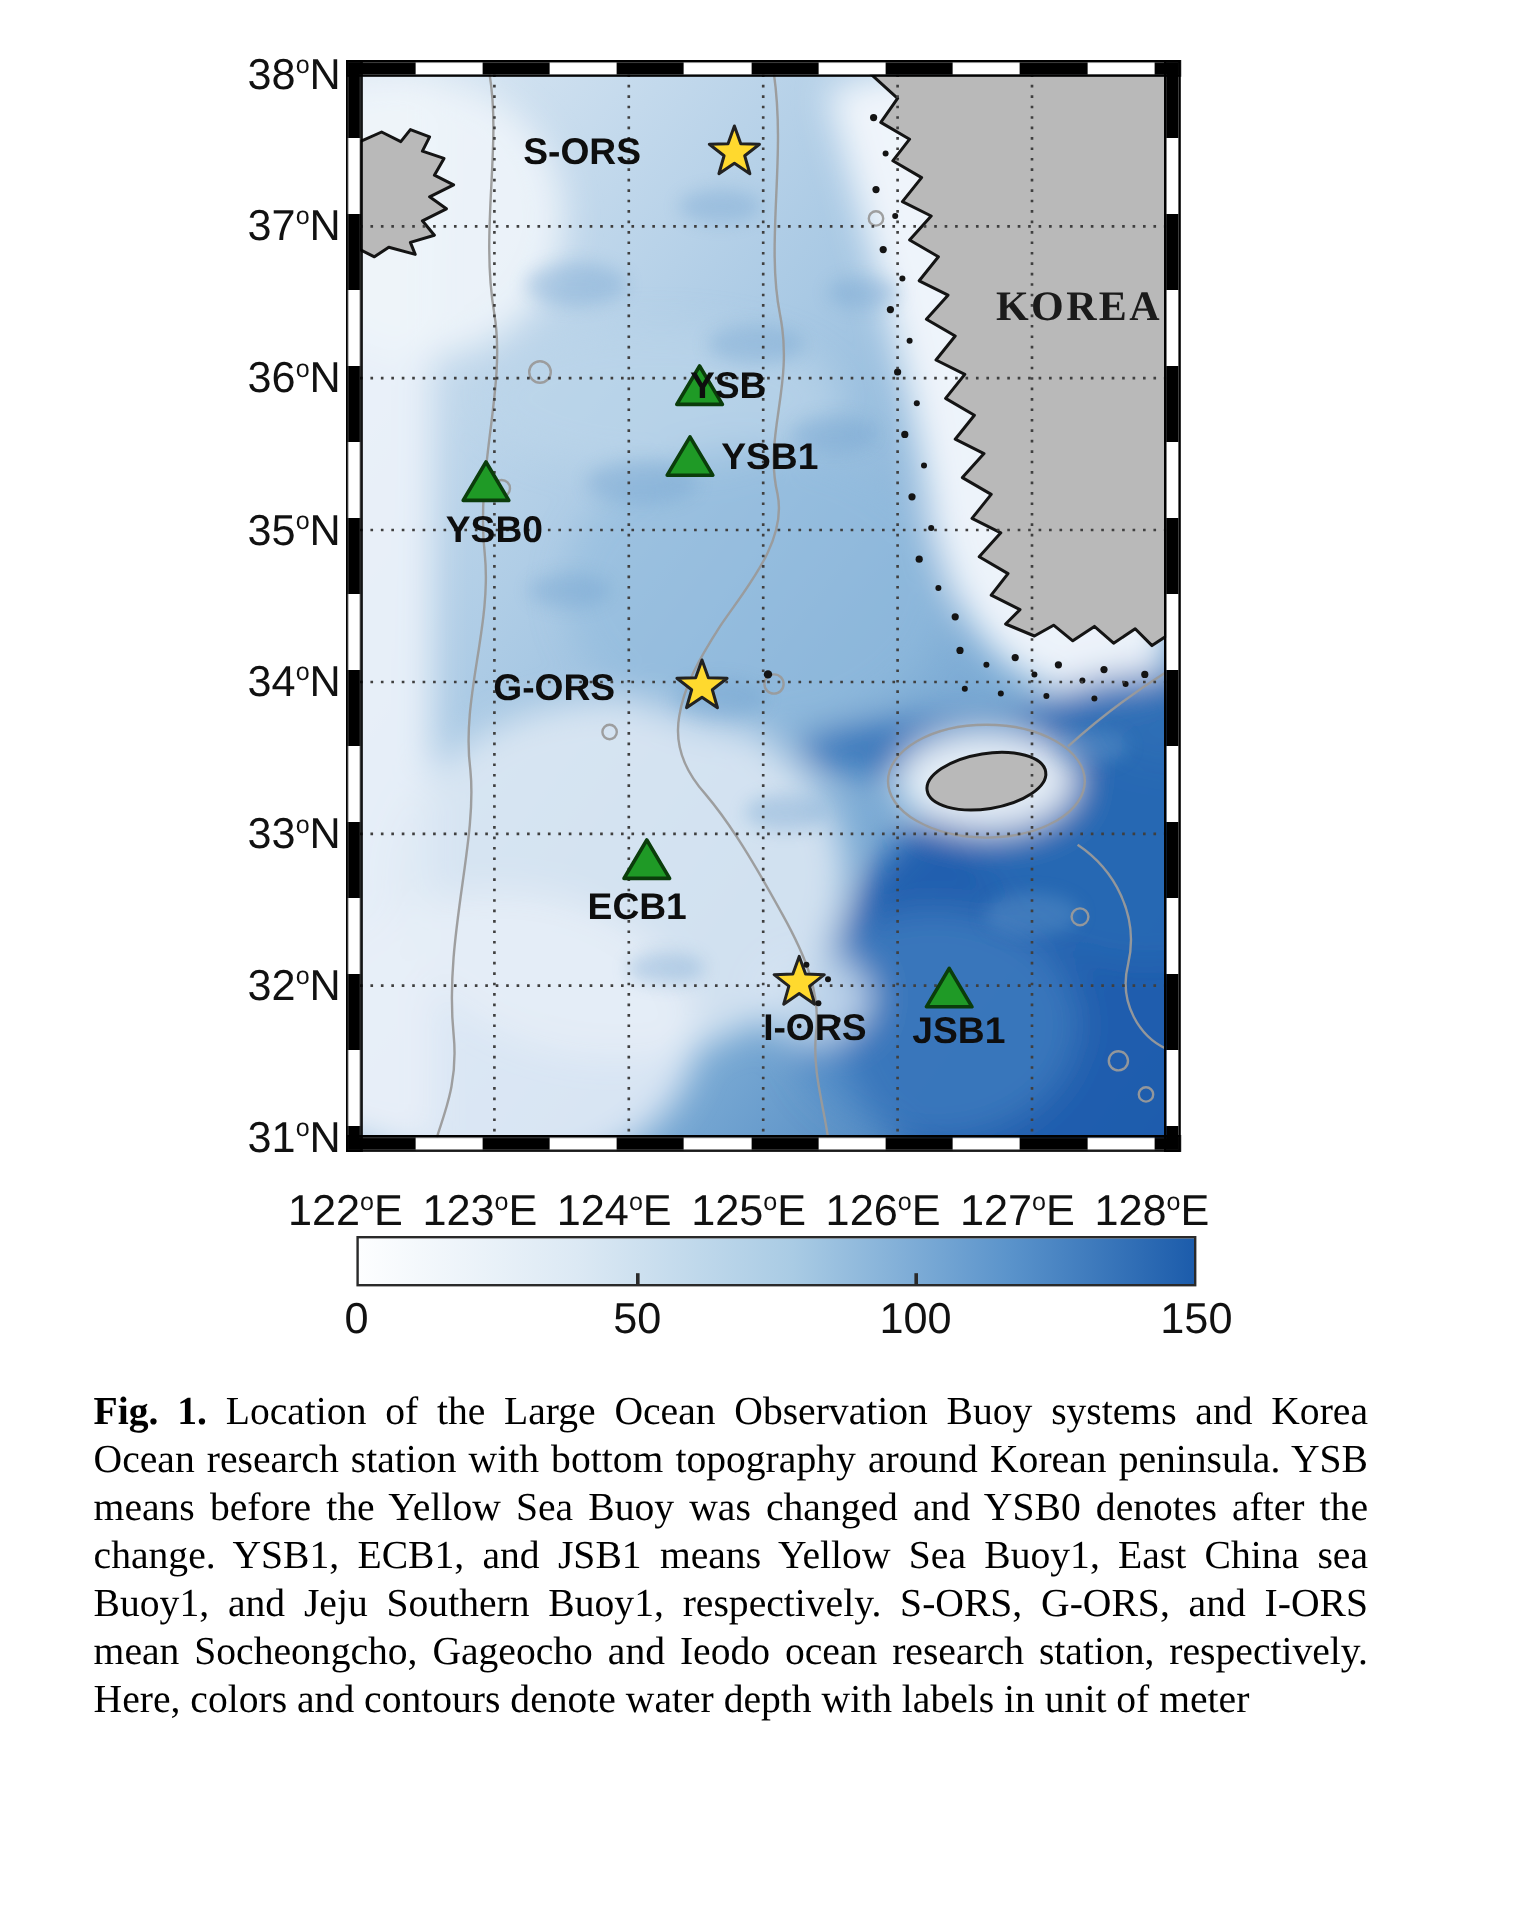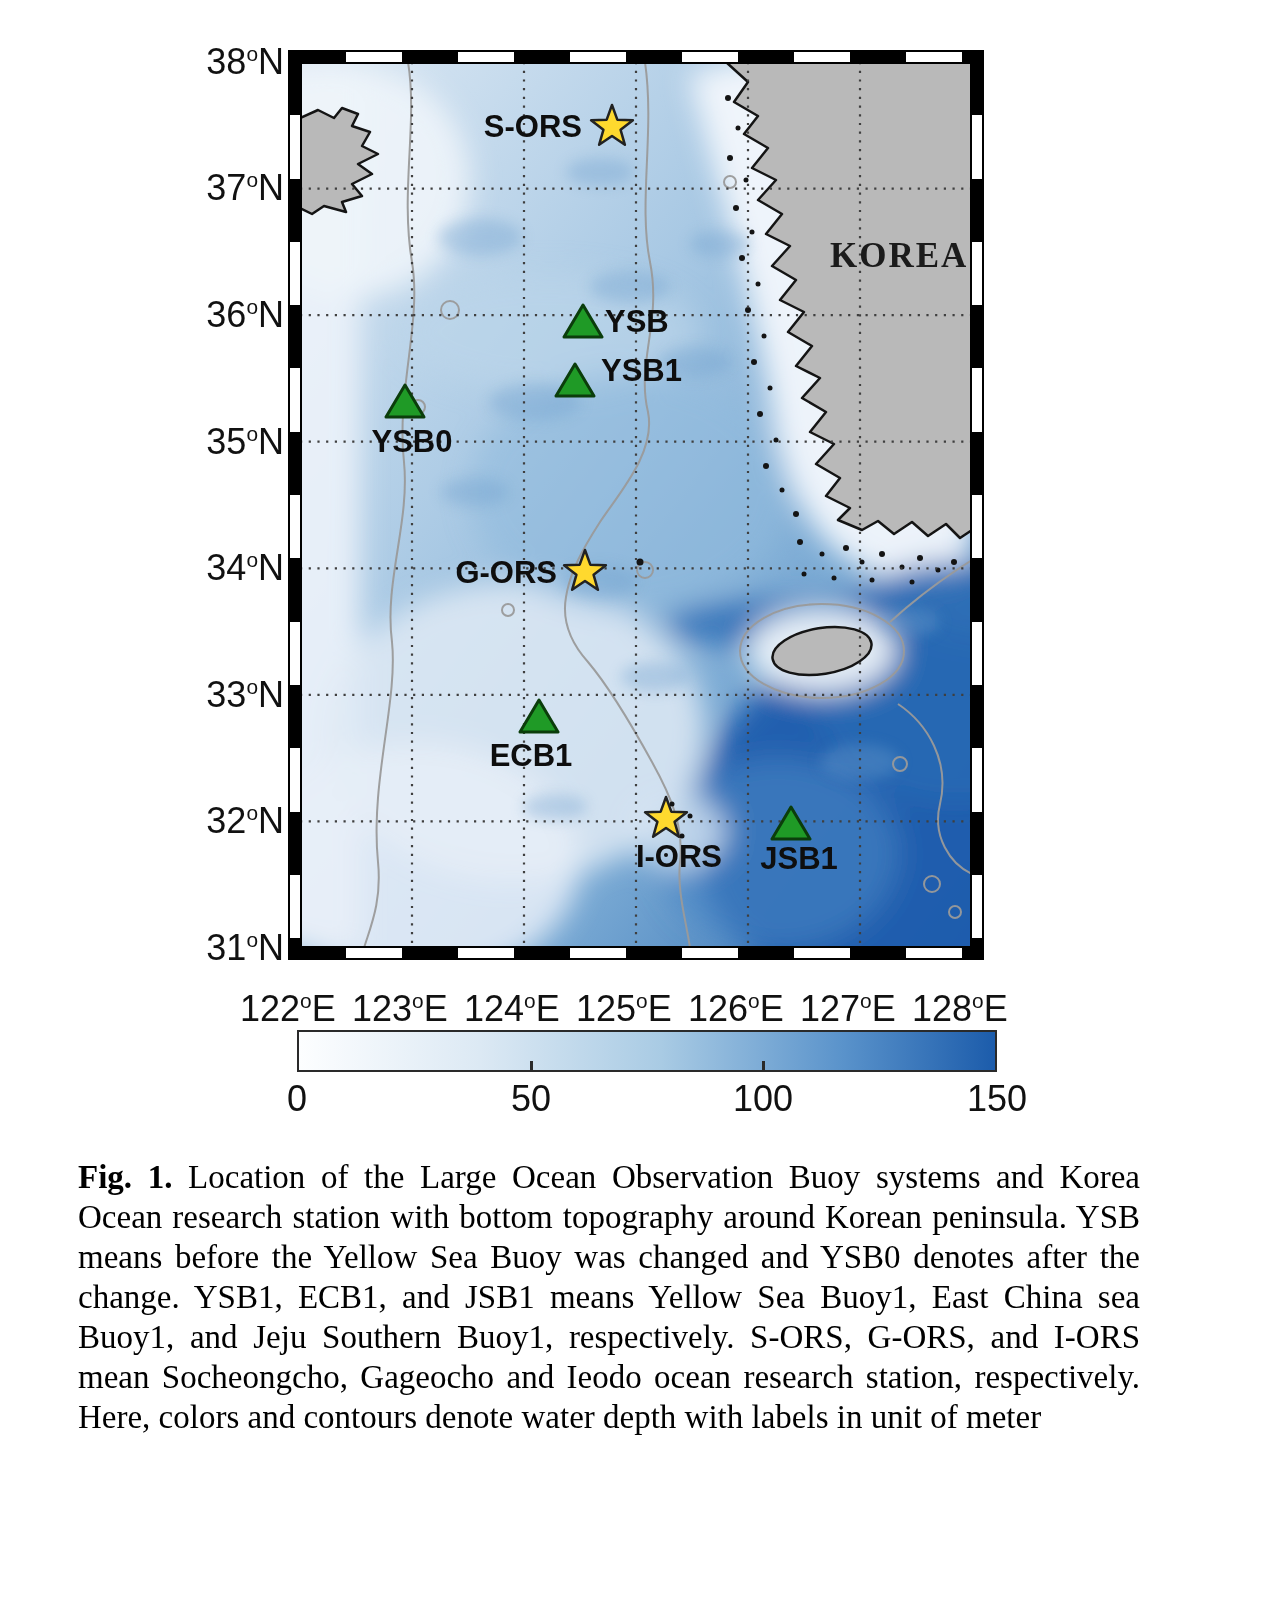--- a/index.html
+++ b/index.html
@@ -21,21 +21,21 @@
   .lon-label{position:absolute;width:120px;text-align:left;font-size:36px;height:44px;
      line-height:44px;top:987px;}
   sup.deg{font-size:0.58em;vertical-align:super;line-height:0;}
   
   .region-label{position:absolute;left:830px;top:236px;font-size:35px;font-weight:700;
      letter-spacing:2px;color:#1b1b1b;font-family:Liberation Serif, serif;}
   .station{position:absolute;}
   .marker{position:absolute;display:block;}
   .st-label{position:absolute;font-size:31px;font-weight:700;color:#0e0e0e;width:170px;
      line-height:34px;}
-  .st-label.r{text-align:right;} .st-label.l{text-align:left;} .st-label.c{text-align:center;}
+  .st-label.r{text-align:left;padding-left:24px;} .st-label.l{text-align:left;} .st-label.c{text-align:center;}
   
   .cbar{position:absolute;left:297px;top:1030px;width:700px;height:42px;box-sizing:border-box;
      border:2px solid #2a2a2a;
      background:linear-gradient(to right,#fdfeff,#dce9f4 26%,#a9cbe4 52%,#5a93cb 78%,#1c5cab);}
   .cbar-tick{position:absolute;width:3px;height:9px;background:#2a2a2a;top:1061px;}
   .cbar-num{position:absolute;top:1078px;width:90px;text-align:center;font-size:36px;}
   .cbar-label{position:absolute;left:447px;top:1120px;width:400px;text-align:center;font-size:37px;}
   
   .caption{position:absolute;left:78px;top:1124px;width:1062px;font-family:"Liberation Serif",serif;
      font-size:33px;line-height:40px;text-align:justify;color:#000;}
@@ -203,27 +203,27 @@
   <div class="station">
     <svg class="marker" style="left:588px;top:103px" width="48" height="48">
         <path d="M24,2 L29.3,16.7 L44.9,17.2 L32.6,26.8 L36.9,41.8 L24,33 L11.1,41.8 L15.4,26.8 L3.1,17.2 L18.7,16.7 Z" fill="#ffd92e" stroke="#222" stroke-width="2.5" stroke-linejoin="round"></path>
       </svg>
     <div class="st-label r" style="left:412px;top:110px">S-ORS</div>
   </div>
   <div class="station">
     <svg class="marker" style="left:561px;top:302px" width="44" height="38">
         <polygon points="22,3 41,35 3,35" fill="#1f9a26" stroke="#0b3d0b" stroke-width="3" stroke-linejoin="round"></polygon>
       </svg>
-    <div class="st-label l" style="left:605px;top:305px">YSB</div>
+    <div class="st-label l" style="left:575px;top:305px">YSB</div>
   </div>
   <div class="station">
     <svg class="marker" style="left:553px;top:361px" width="44" height="38">
         <polygon points="22,3 41,35 3,35" fill="#1f9a26" stroke="#0b3d0b" stroke-width="3" stroke-linejoin="round"></polygon>
       </svg>
-    <div class="st-label l" style="left:601px;top:354px">YSB1</div>
+    <div class="st-label l" style="left:601px;top:364px">YSB1</div>
   </div>
   <div class="station">
     <svg class="marker" style="left:383px;top:382px" width="44" height="38">
         <polygon points="22,3 41,35 3,35" fill="#1f9a26" stroke="#0b3d0b" stroke-width="3" stroke-linejoin="round"></polygon>
       </svg>
     <div class="st-label c" style="left:327px;top:425px">YSB0</div>
   </div>
   <div class="station">
     <svg class="marker" style="left:561px;top:548px" width="48" height="48">
         <path d="M24,2 L29.3,16.7 L44.9,17.2 L32.6,26.8 L36.9,41.8 L24,33 L11.1,41.8 L15.4,26.8 L3.1,17.2 L18.7,16.7 Z" fill="#ffd92e" stroke="#222" stroke-width="2.5" stroke-linejoin="round"></path>

